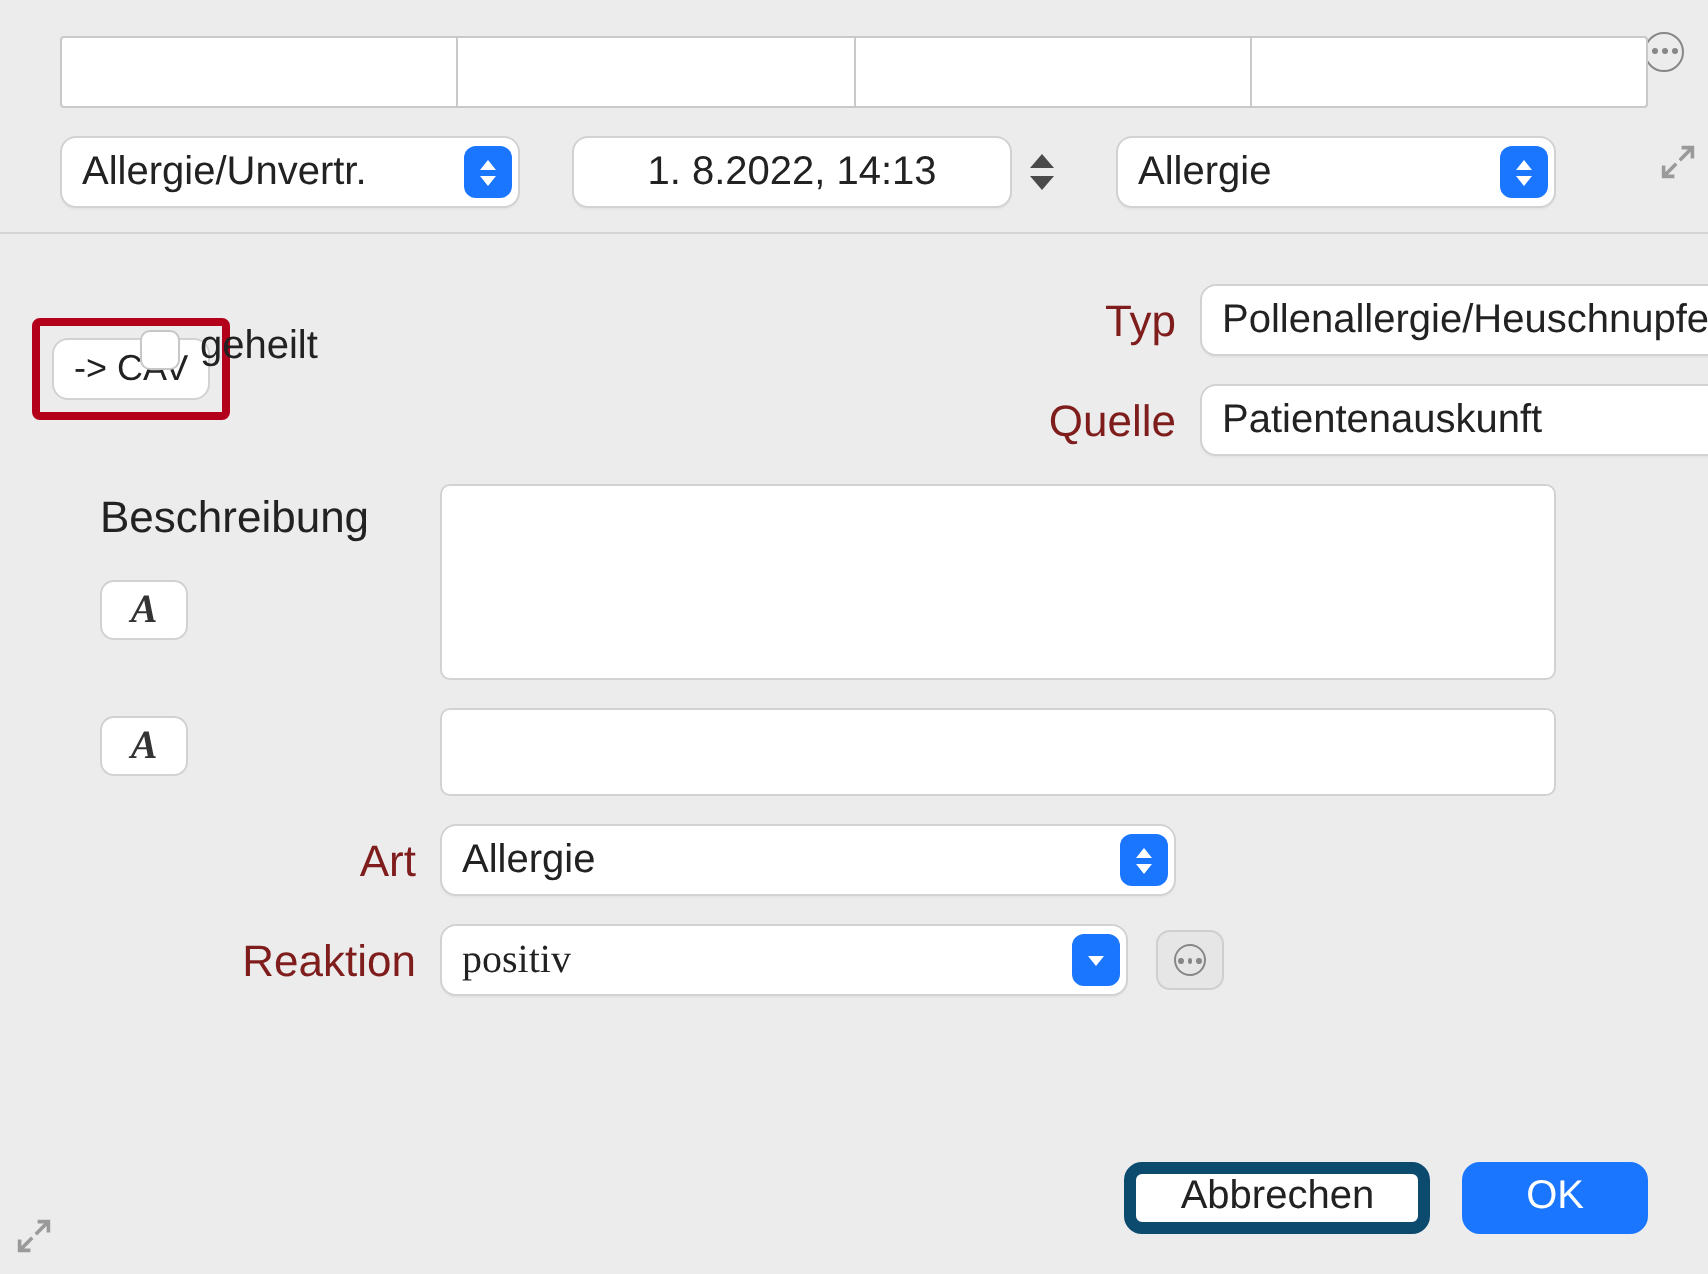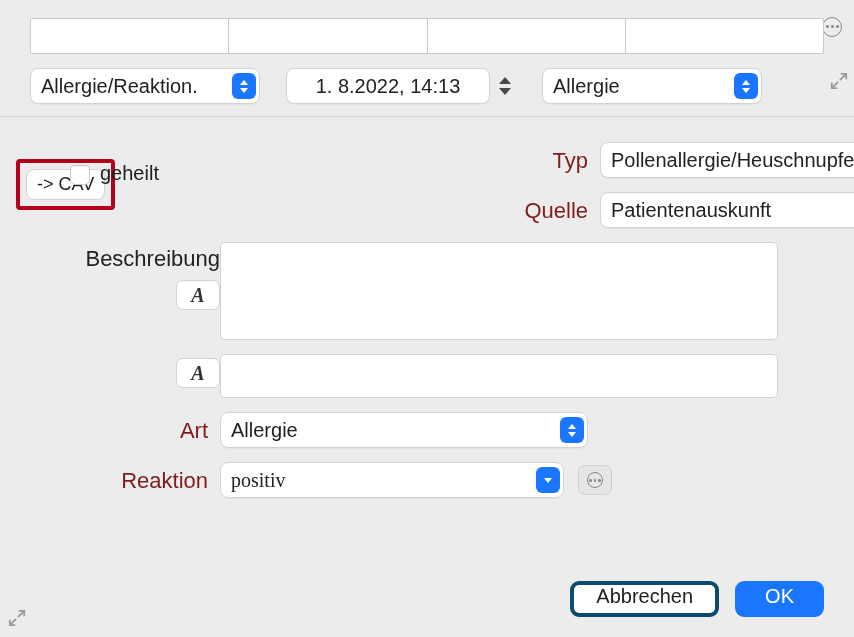--- a/index.html
+++ b/index.html
@@ -99,21 +99,21 @@
   .dt-step .up, .dt-step .down {
     width: 0; height: 0;
     border-left: 6px solid transparent;
     border-right: 6px solid transparent;
     cursor: default;
   }
   .dt-step .up { border-bottom: 7px solid #4a4a4a; }
   .dt-step .down { border-top: 7px solid #4a4a4a; }
 
   .hdr-select1 { width: 230px; }
-  .hdr-dt      { width: 204px; text-align: center; justify-content: center; }
+  .hdr-dt      { width: 220px; text-align: center; justify-content: center; }
   .hdr-select3 { width: 220px; }
 
   
   .divider {
     position: absolute;
     left: 0; right: 0; top: 116px;
     height: 1px; background: #d4d4d4;
   }
 
   
@@ -144,21 +144,21 @@
     align-items: start;
   }
   .lbl {
     text-align: right;
     padding-right: 12px;
     padding-top: 6px;
     font-size: 22px;
     color: #7f1d1d;
   }
   .lbl-stack {
-    display: flex; flex-direction: column; align-items: flex-end; gap: 8px;
+    display: flex; flex-direction: column; align-items: flex-start; gap: 18px;
   }
   .fmt-btn {
     width: 44px; height: 30px;
     background: #fff; border: 1px solid #d2d2d2; border-radius: 7px;
     font-family: Georgia, 'Times New Roman', serif;
     font-style: italic; font-weight: bold;
     font-size: 20px; color: #333;
     display: inline-flex; align-items: center; justify-content: center;
     cursor: default;
   }
@@ -201,21 +201,21 @@
 
   
   .footer {
     position: absolute;
     right: 30px; bottom: 20px;
     display: flex; gap: 16px; align-items: center;
   }
   .btn {
     height: 36px;
     border-radius: 9px;
-    border: 4px solid #0c4a6e;
+    border: 6px solid #0c4a6e;
     background: #fff;
     padding: 0 22px;
     font-size: 20px;
     cursor: default;
   }
   .btn.primary {
     background: #1b76ff; color: #fff; border-color: #1b76ff;
     padding: 0 26px;
   }
 
@@ -243,21 +243,21 @@
   <div class="tab"></div>
 </div>
 
 <svg class="resize-glyph" style="position:absolute; right:6px; top:72px;" viewBox="0 0 20 20">
   <path d="M2 12 L2 18 L8 18 M2 18 L9 11" stroke="#9a9a9a" stroke-width="2" fill="none"></path>
   <path d="M18 8 L18 2 L12 2 M18 2 L11 9" stroke="#9a9a9a" stroke-width="2" fill="none"></path>
 </svg>
 
 <div class="header-row">
   <div class="control select hdr-select1">
-    <span>Allergie/Reaktion.</span>
+    <span>Allergie/Unvertr.</span>
     <span class="updown"></span>
   </div>
 
   <div class="dt-wrap">
     <div class="control hdr-dt">
       <span>1.  8.2022, 14:13</span>
     </div>
     <div class="dt-step">
       <div class="up"></div>
       <div class="down"></div>

